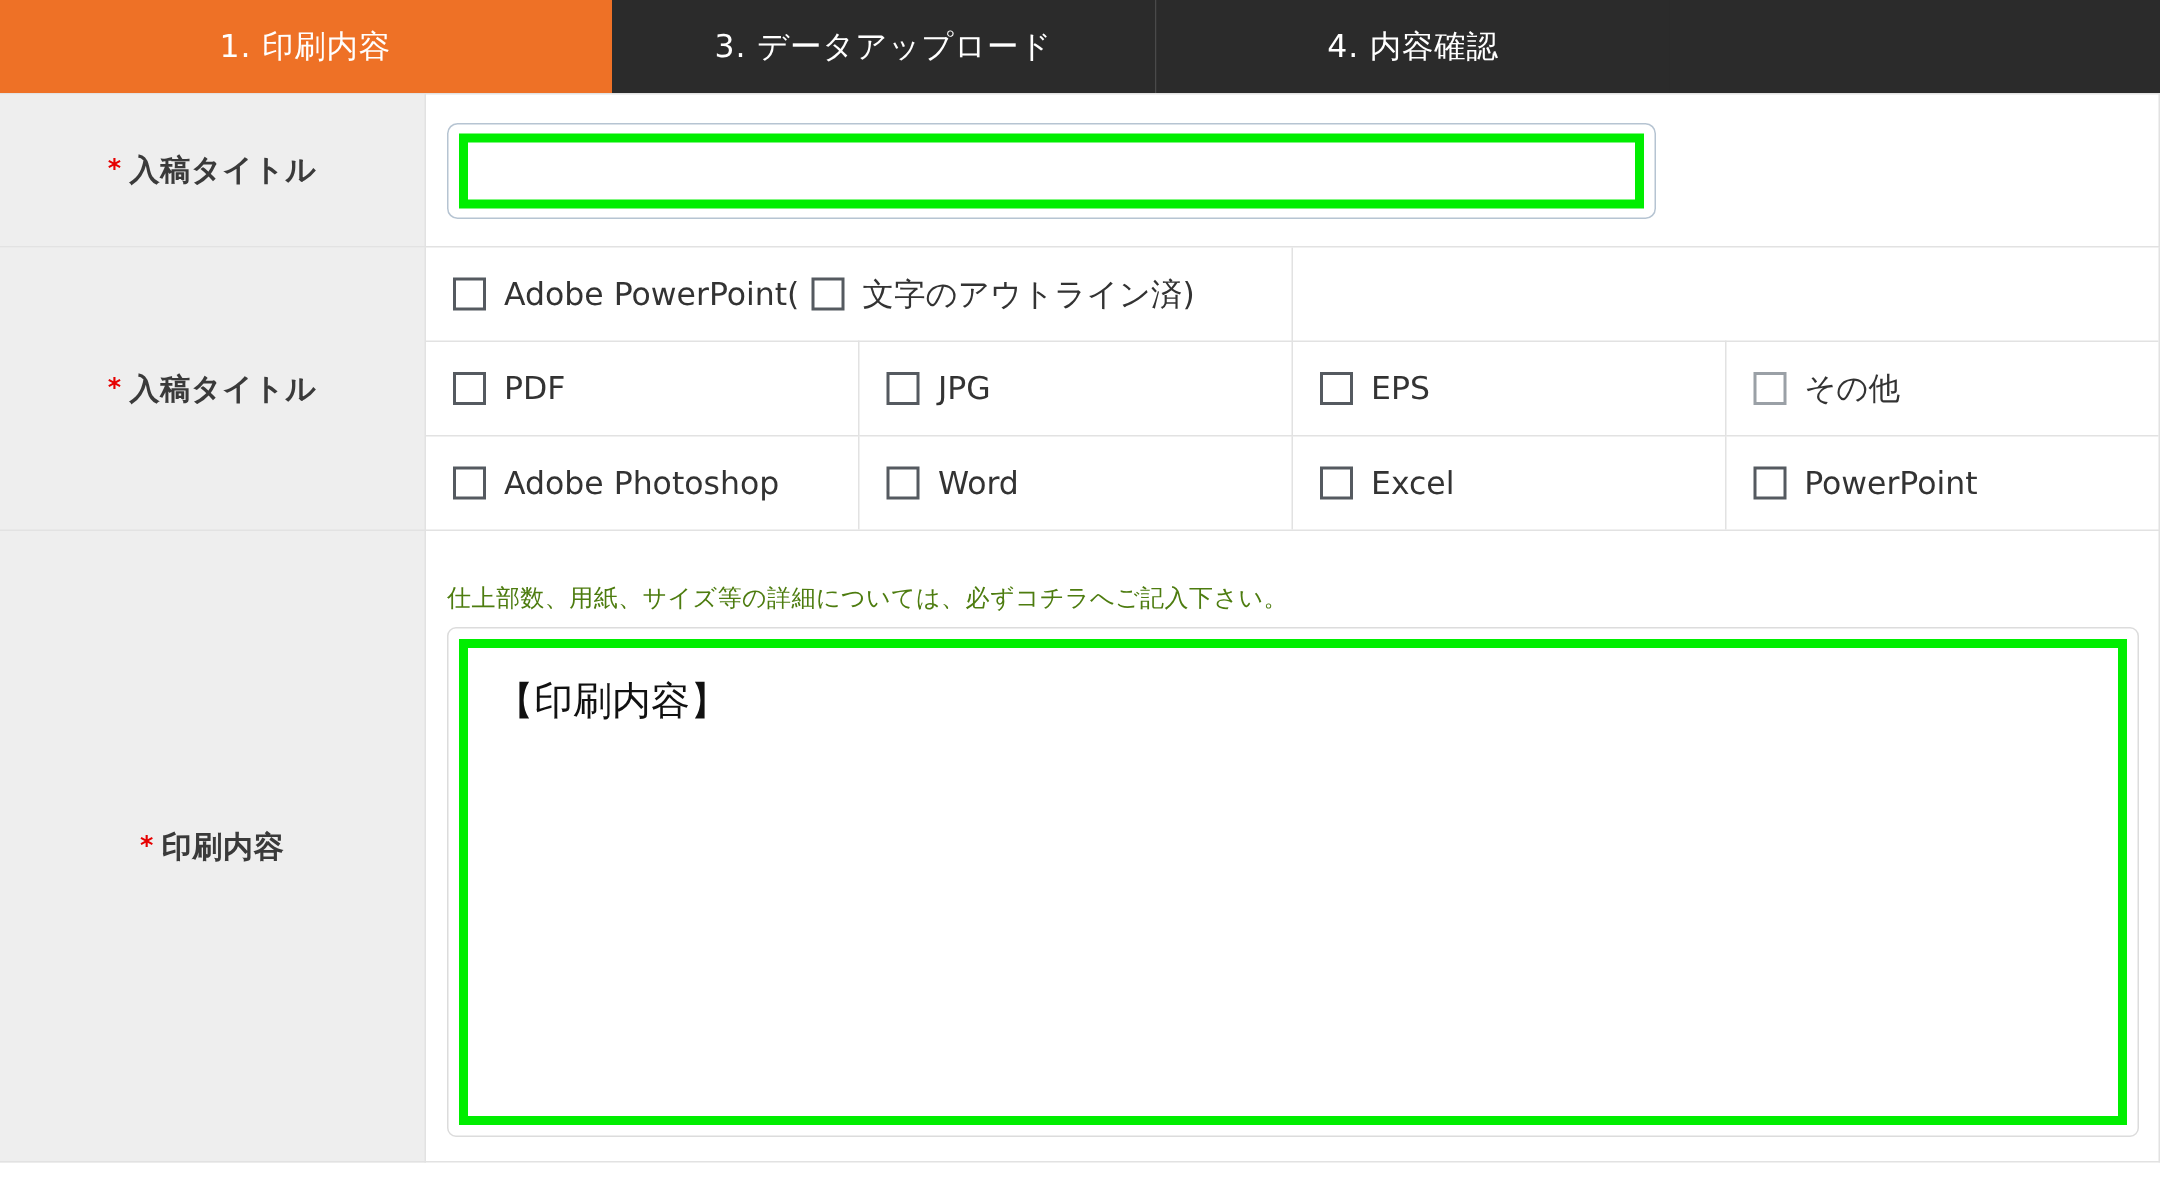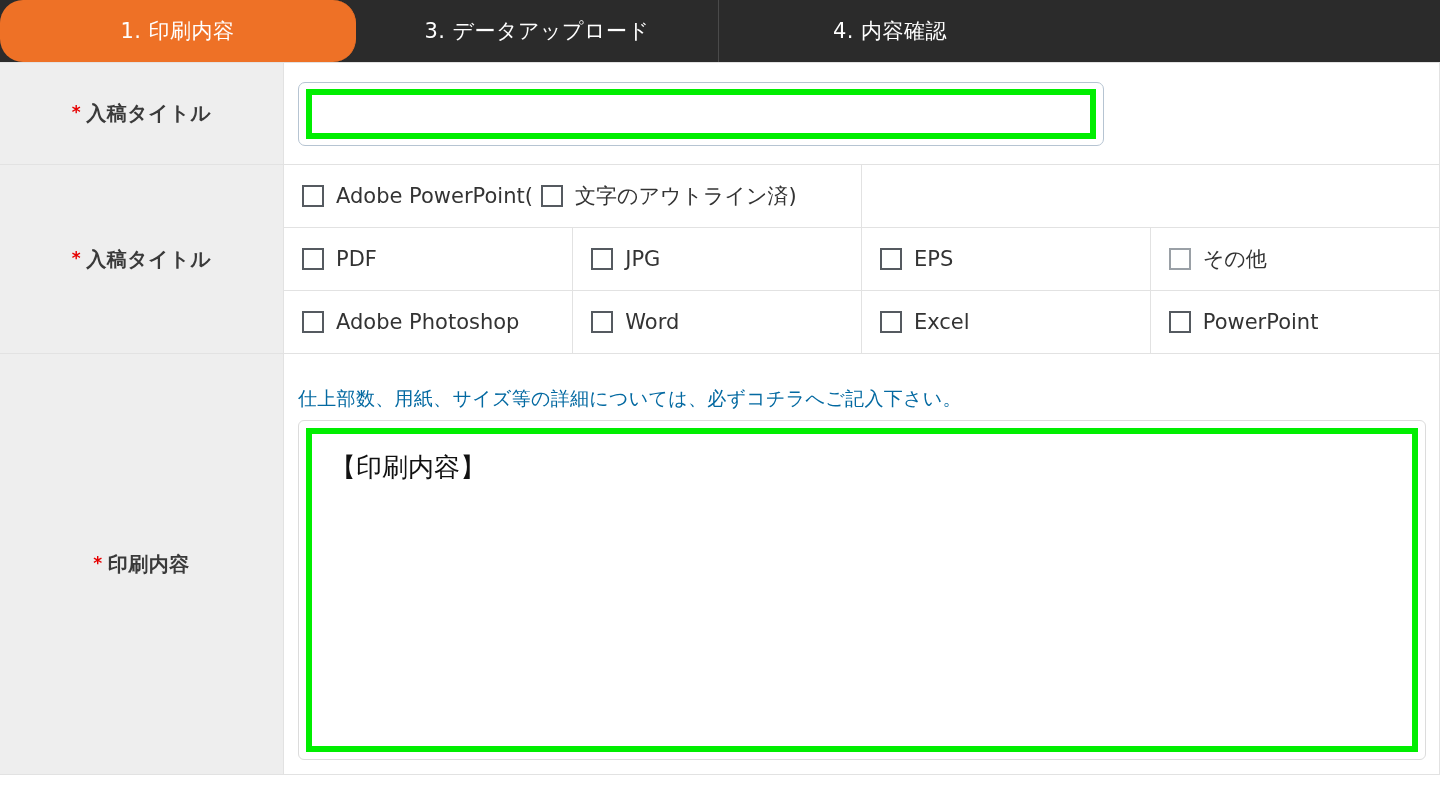--- a/index.html
+++ b/index.html
@@ -40,21 +40,21 @@
     box-sizing: border-box;
     border-right: 1px solid #4a4a4a;
     white-space: nowrap;
   }
   .tab:last-child { border-right: none; }
   .tab.active {
     background: #ee7126;
     color: #ffffff;
     border-right: 1px solid #ee7126;
   }
-  .tab-1 { width: 356px; border-radius: 23px; }
+  .tab-1 { width: 408px; }
   .tab-2 { width: 361px; }
   .tab-3 { width: 363px; }
   .tab-4 { width: 342px; }
 
   
   .form-table {
     width: 1440px;
     border-collapse: collapse;
     table-layout: fixed;
   }
@@ -148,22 +148,22 @@
   .paren {
     font-size: 21px;
   }
 
   
   .row-content .label-cell { height: 420px; }
   .content-wrap {
     padding: 12px 0 0 14px;
   }
   .notice {
-    color: #0369a1;
-    font-size: 19px;
+    color: #4d7c0f;
+    font-size: 16px;
     letter-spacing: 0.3px;
     margin: 6px 0 8px 0;
     white-space: nowrap;
   }
   .textarea-box {
     box-sizing: border-box;
     width: 1128px;
     height: 340px;
     border: 1px solid #dcdcdc;
     border-radius: 6px;
@@ -171,21 +171,21 @@
     padding: 7px;
   }
   .textarea-inner {
     box-sizing: border-box;
     width: 100%;
     height: 100%;
     border: 6px solid #00ee00;
     background: #ffffff;
     font-size: 26px;
     line-height: 1.5;
-    font-family: Liberation Mono, monospace;
+    font-family: Liberation Serif, serif;
     color: #111111;
     padding: 16px 18px;
     resize: none;
     outline: none;
     display: block;
     overflow: hidden;
   }
 </style>
 </head>
 <body>

